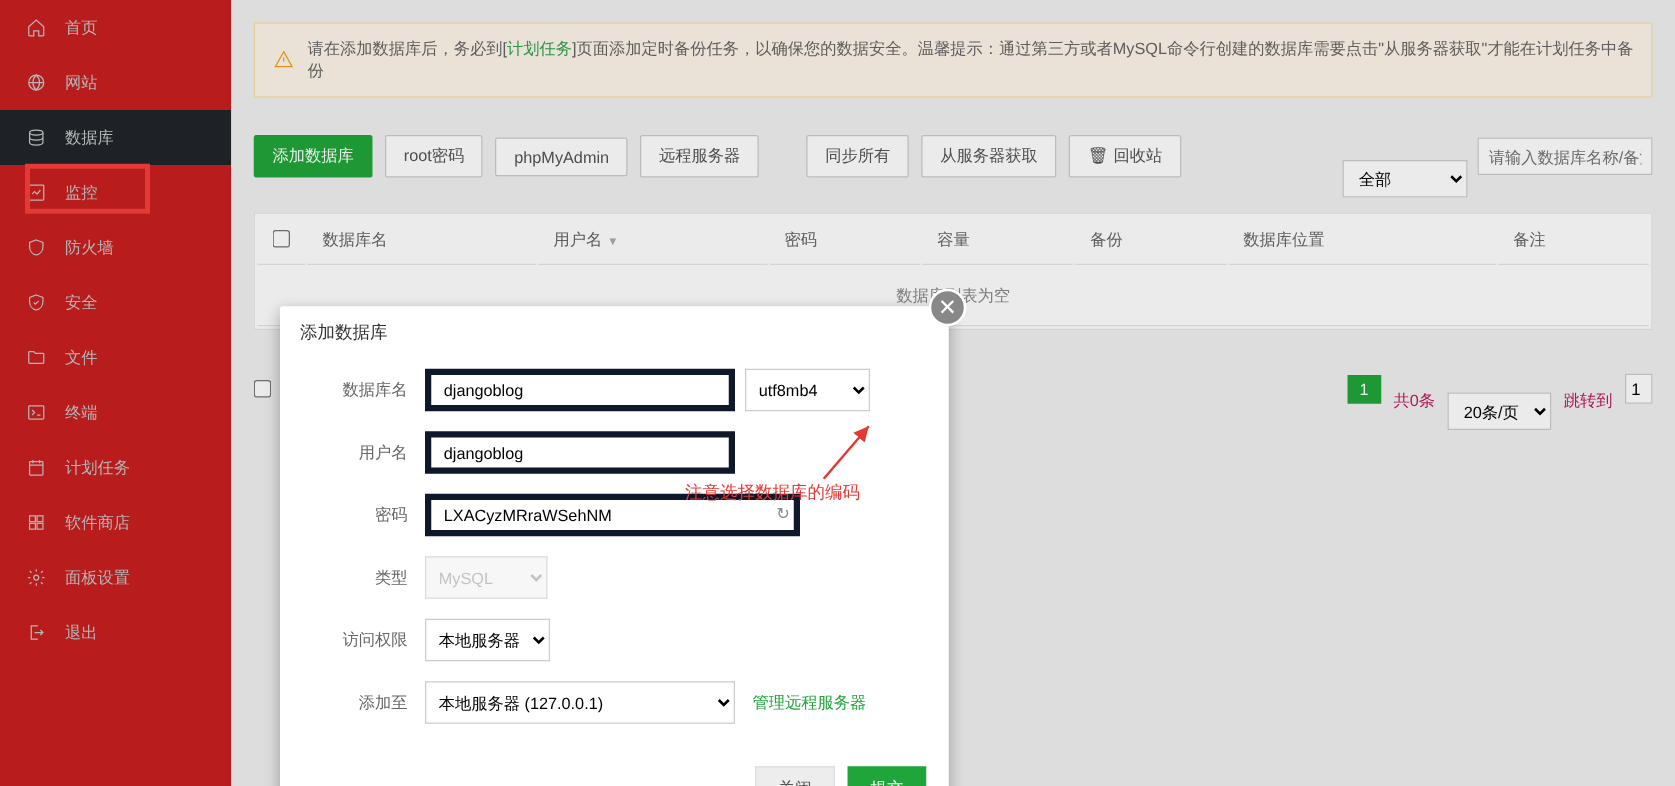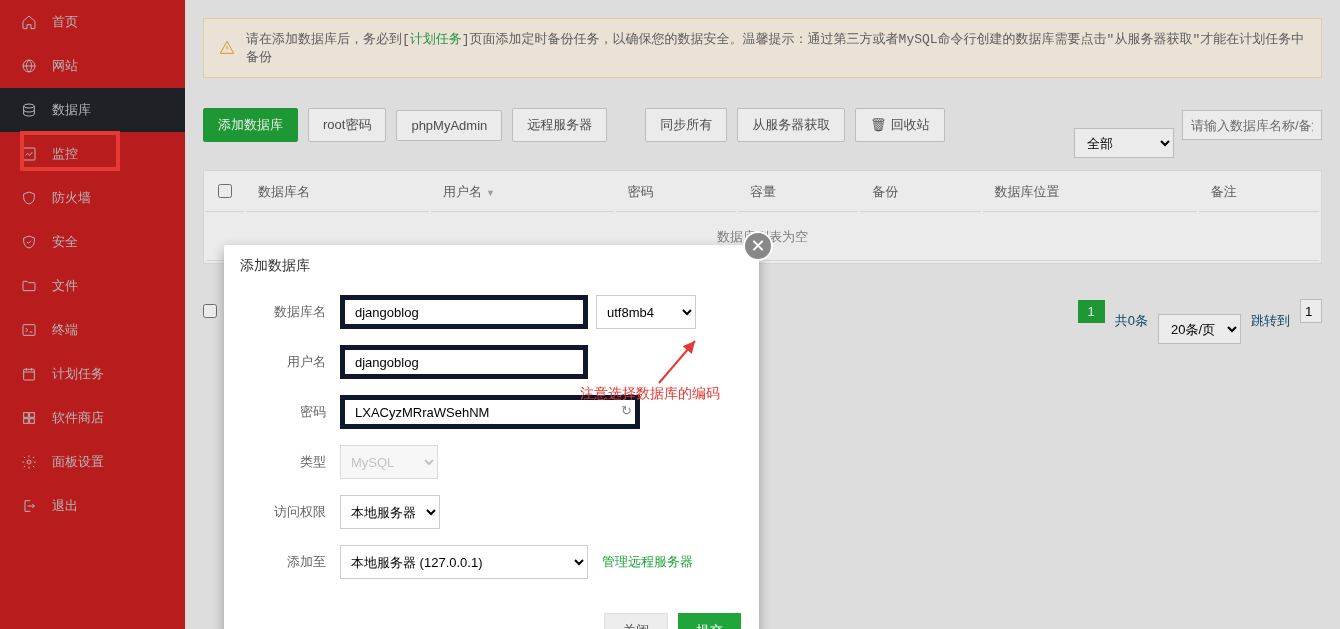--- a/index.html
+++ b/index.html
@@ -8,38 +8,38 @@
 
 .sidebar { position: absolute; left: 0; top: 0; width: 185px; height: 629px; background: #b91c1c; }
 .sidebar-item { display: flex; align-items: center; padding: 13px 20px; color: #b4b6b8; cursor: pointer; gap: 14px; }
 .sidebar-item.active { background: #1e2226; }
 .icon { width: 18px; height: 18px; display: inline-flex; align-items: center; justify-content: center; flex-shrink: 0; }
 .icon svg { width: 16px; height: 16px; stroke: currentColor; fill: none; stroke-width: 1.5; }
 .red-box { position: absolute; left: 20px; top: 131px; width: 100px; height: 40px; border: 4px solid #e53935; pointer-events: none; }
 
 
 .content { position: absolute; left: 185px; top: 0; right: 0; height: 629px; padding: 18px; background: #f0f0f0; overflow: hidden; }
-.alert { border: 1px solid #f9dfa9; background: #fef6ea; padding: 11px 14px; display: flex; align-items: center; gap: 10px; margin-bottom: 14px; color: #666; font-family: Liberation Mono, monospace; }
+.alert { border: 1px solid #f9dfa9; background: #fef6ea; padding: 11px 14px; display: flex; align-items: center; gap: 10px; margin-bottom: 14px; color: #666; }
 .alert .link { color: #2fa14e; }
 .toolbar { display: flex; align-items: center; gap: 10px; margin-bottom: 12px; }
 .btn { border: 1px solid #ccc; background: #fff; padding: 7px 14px; cursor: pointer; font-size: 13px; color: #555; border-radius: 2px; }
 .btn-green { background: #20a53a; color: #fff; border-color: #20a53a; }
 .right-tools { margin-left: auto; display: flex; gap: 8px; align-items: center; }
 .sel { border: 1px solid #ccc; background: #fff; padding: 5px 8px; font-size: 13px; height: 30px; margin-top: 36px; }
 .search-input { border: 1px solid #ccc; background: #fff; padding: 6px 8px; font-size: 13px; width: 140px; height: 30px; color: #999; }
 .table { width: 100%; border: 1px solid #e6e6e6; background: #fff; }
 .table th { text-align: left; font-weight: normal; color: #666; padding: 10px 12px; border-bottom: 1px solid #e6e6e6; }
 .table td { padding: 14px 12px; text-align: center; border-bottom: 1px solid #e6e6e6; }
 .empty-cell { color: #888; }
 .check { width: 36px; }
 .chk { width: 14px; height: 14px; }
 .footer-bar { display: flex; align-items: center; margin-top: 14px; gap: 10px; }
 .footer-right { margin-left: auto; display: flex; align-items: center; gap: 10px; }
 .page-cur { background: #20a53a; color: #fff; padding: 4px 10px; }
-.jump-label { color: #0c4a6e; margin-top: 20px; }
+.jump-label { color: #be185d; margin-top: 20px; }
 .jump-input { width: 22px; height: 24px; border: 1px solid #ccc; padding: 2px 4px; }
 
 
 .overlay { position: absolute; left: 185px; top: 0; right: 0; height: 629px; background: rgba(0,0,0,0.08); }
 .modal { position: absolute; left: 224px; top: 245px; width: 535px; background: #fff; box-shadow: 0 4px 12px rgba(0,0,0,.3); border-radius: 2px; }
 .modal-title { padding: 12px 16px; font-size: 14px; color: #333; }
 .modal-body { padding: 8px 30px; }
 .frow { display: flex; align-items: center; margin-bottom: 16px; }
 .flabel { width: 86px; text-align: right; color: #666; padding-right: 14px; }
 .finput { border: 5px solid #0f172a; padding: 7px 10px; font-size: 13px; height: 34px; }
@@ -49,21 +49,21 @@
 .refresh-ic { position: absolute; right: 8px; top: 8px; color: #888; cursor: pointer; }
 .fselect { border: 1px solid #ccc; padding: 5px 6px; font-size: 13px; height: 34px; background: #fff; }
 .disabled { background: #f5f5f5; color: #aaa; }
 .modal-close { position: absolute; right: -14px; top: -14px; width: 30px; height: 30px; border-radius: 50%; background: #888; color: #fff; display: flex; align-items: center; justify-content: center; font-size: 18px; cursor: pointer; border: 2px solid #fff; }
 .modal-footer { display: flex; justify-content: flex-end; gap: 10px; padding: 10px 18px 16px; }
 .btn-grey { background: #ededed; border: 1px solid #ddd; color: #555; padding: 8px 18px; cursor: pointer; }
 .btn-submit { background: #20a53a; color: #fff; border: none; padding: 8px 18px; cursor: pointer; }
 .link-green { color: #20a53a; margin-left: 14px; cursor: pointer; }
 
 
-.anno-text { position: absolute; left: 580px; top: 385px; color: #e53935; font-size: 14px; }
+.anno-text { position: absolute; left: 548px; top: 385px; color: #e53935; font-size: 14px; }
 svg.arrow { position: absolute; left: 649px; top: 335px; pointer-events: none; }
 .sort-ic { font-size: 9px; color: #aaa; margin-left: 4px; }
 </style>
 </head>
 <body>
 
 <div class="sidebar">
   <div class="sidebar-item">
       <span class="icon">
         <svg viewBox="0 0 24 24">

